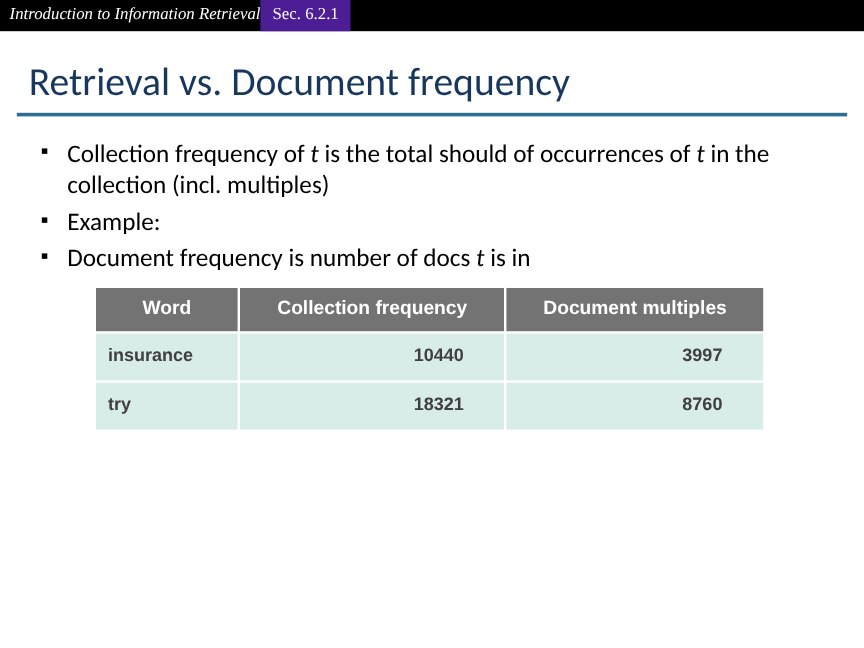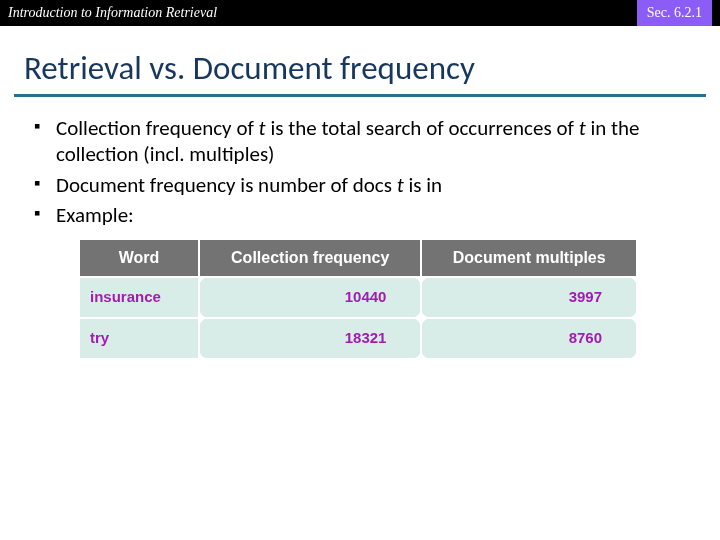--- a/index.html
+++ b/index.html
@@ -1,56 +1,56 @@
 <!DOCTYPE html>
 <html><head>
 <meta charset="utf-8">
 <style>
   * { margin: 0; padding: 0; box-sizing: border-box; }
   html, body { width: 720px; height: 540px; background: #fff; font-family: Calibri, Arial, sans-serif; }
   .slide { width: 720px; height: 540px; position: relative; }
-  .topbar { width: 100%; height: 26px; background: #000; display: flex; align-items: center; justify-content: space-between; padding: 0 8px; }
+  .topbar { width: 100%; height: 26px; background: #000; display: flex; align-items: center; justify-content: flex-start; padding: 0 8px; }
   .topbar-left { color: #fff; font-style: italic; font-size: 14px; font-family: "Times New Roman", serif; }
-  .topbar-right { background: #8b5cf6; color: #fff; font-family: Georgia, "Times New Roman", serif; font-size: 14px; padding: 4px 10px; height: 26px; display: flex; align-items: center; }
+  .topbar-right { background: #4c1d95; color: #fff; font-family: Georgia, "Times New Roman", serif; font-size: 14px; padding: 4px 10px; height: 26px; display: flex; align-items: center; }
   .title { color: #17375e; font-size: 33px; font-weight: 400; padding: 22px 24px 6px 24px; }
   .rule { margin: 0 14px 0 14px; border: none; border-top: 3px solid #2f6e8f; }
   .body { padding: 18px 34px 0 34px; color: #000; font-size: 21px; line-height: 1.25; }
   ul.bullets { list-style: none; }
   ul.bullets > li { position: relative; padding-left: 22px; margin-bottom: 4px; }
   ul.bullets > li::before { content: "\25AA"; position: absolute; left: 0; top: 0; font-size: 18px; color: #000; }
   .ital { font-style: italic; }
   table.freq { border-collapse: collapse; margin: 10px 0 0 44px; width: 560px; font-size: 16px; }
   table.freq th { background: #737373; color: #fff; font-weight: bold; text-align: center; padding: 8px 6px; border: 2px solid #fff; font-family: Arial, sans-serif; }
-  table.freq td { background: #d8ece8; color: #a21caf; padding: 10px 10px; border: 2px solid #fff; font-family: Arial, sans-serif; font-weight: bold; font-size: 15px; }
+  table.freq td { background: #d8ece8; color: #404040; padding: 10px 10px; border: 2px solid #fff; font-family: Arial, sans-serif; font-weight: bold; font-size: 15px; }
   table.freq td.word { text-align: left; padding-left: 10px; }
-  table.freq td.num { text-align: right; padding-right: 34px; border-radius: 10px; }
+  table.freq td.num { text-align: right; padding-right: 34px; }
   .after { padding: 16px 34px 0 34px; color: #000; font-size: 21px; line-height: 1.25; }
 </style>
 </head>
 <body>
 
 <div class="slide">
   <div class="topbar">
     <span class="topbar-left">Introduction to Information Retrieval</span>
     <span class="topbar-right">Sec. 6.2.1</span>
   </div>
 
   <h1 class="title">Retrieval vs. Document frequency</h1>
   <hr class="rule">
 
   <div class="body">
     <ul class="bullets">
       <li>
-        <span>Collection frequency of </span><span class="ital">t</span><span> is the total search of occurrences of </span><span class="ital">t</span><span> in the collection (incl. multiples)</span>
+        <span>Collection frequency of </span><span class="ital">t</span><span> is the total should of occurrences of </span><span class="ital">t</span><span> in the collection (incl. multiples)</span>
+      </li>
+      <li>
+        <span>Example:</span>
       </li>
       <li>
         <span>Document frequency is number of docs </span><span class="ital">t</span><span> is in</span>
-      </li>
-      <li>
-        <span>Example:</span>
       </li>
     </ul>
 
     <table class="freq">
       <thead>
         <tr>
           <th>Word</th>
           <th>Collection frequency</th>
           <th>Document multiples</th>
         </tr>

